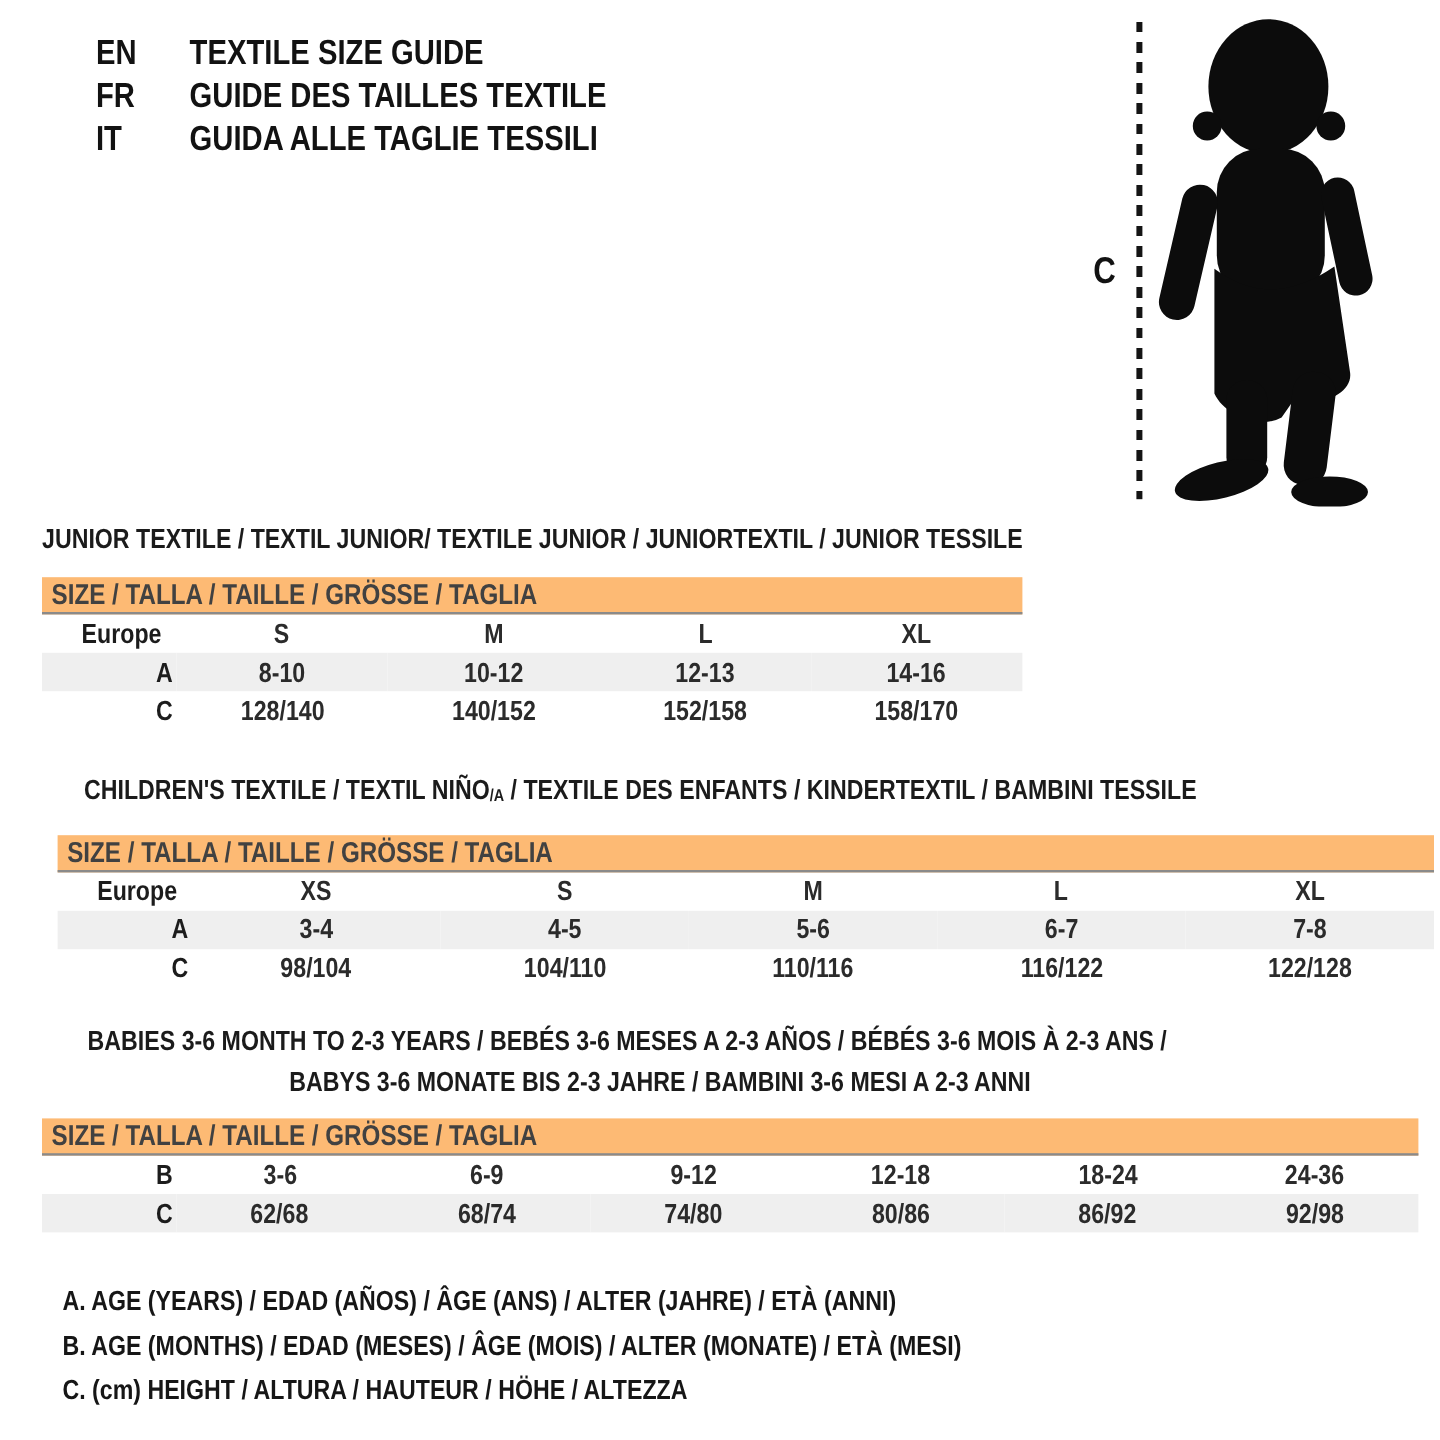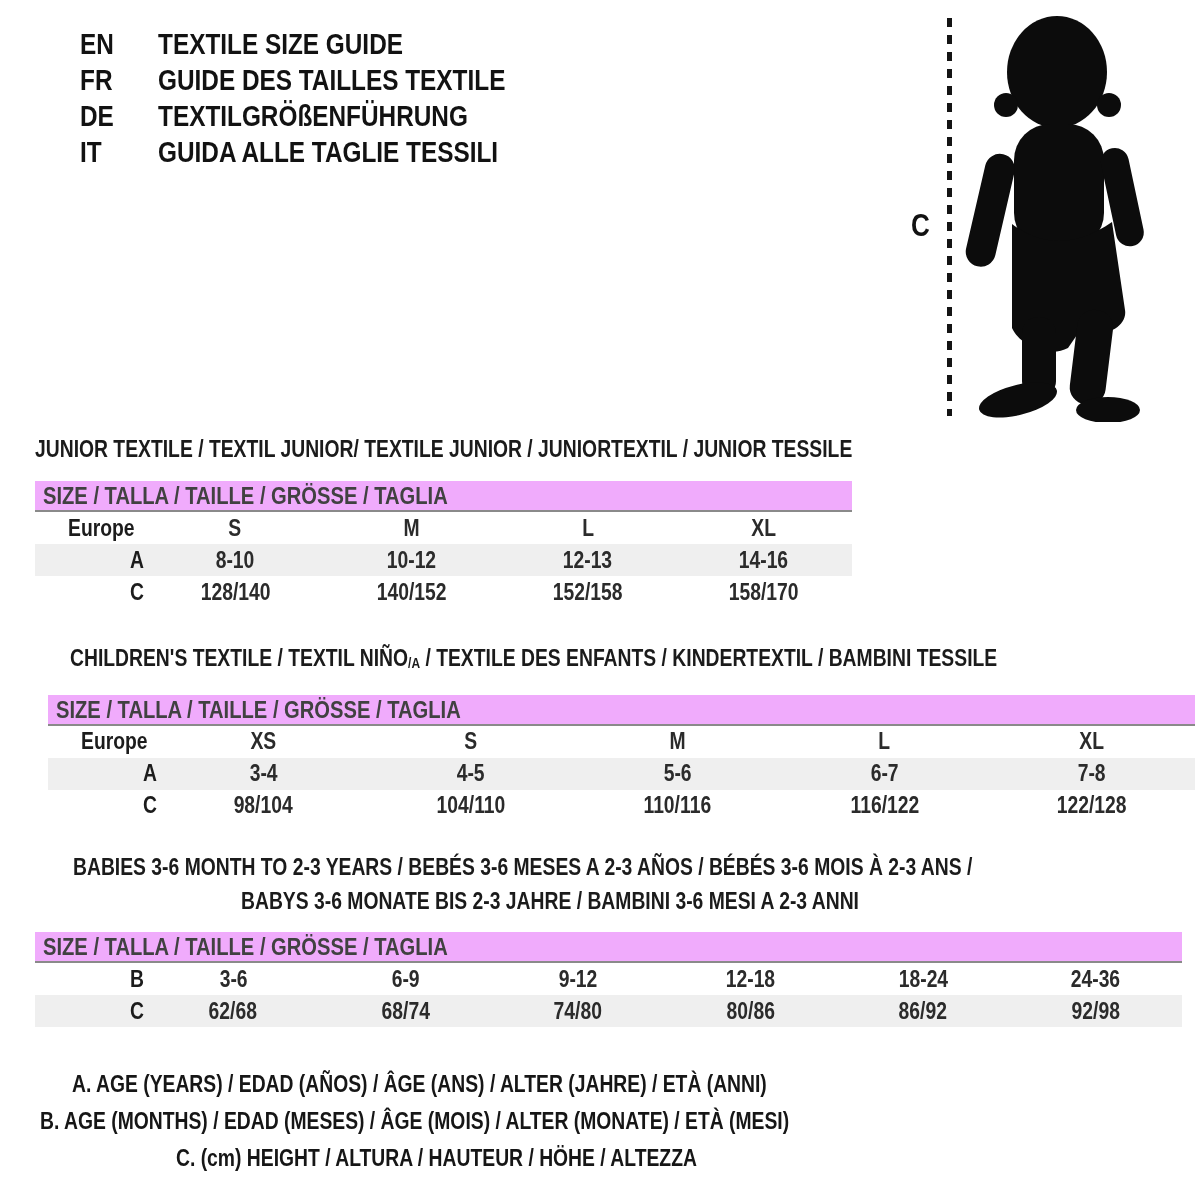--- a/index.html
+++ b/index.html
@@ -40,52 +40,49 @@
   .sec h2 .hline { display: block; line-height: 34px; }
   .sub-a { font-size: 0.62em; vertical-align: -0.12em; }
 
   .sec-junior   { left: 35px; top: 437px; width: 817px; }
   .sec-children { left: 48px; top: 646px; width: 1147px; }
   .sec-babies   { left: 35px; top: 850px; width: 1147px; }
   .sec-babies h2 { line-height: 34px; }
 
   .size-bar {
     margin-top: 20px; height: 29px; line-height: 30px;
-    background: #f0abfc; border-bottom: 2px solid #8a8a8a;
+    background: #fdba74; border-bottom: 2px solid #8a8a8a;
     padding-left: 8px; font-size: 24px; font-weight: bold; color: #414141;
   }
   .sec-babies .size-bar { margin-top: 14px; }
 
   table.tbl { border-collapse: collapse; table-layout: fixed; width: 100%; }
   .tbl td {
     height: 32px; padding: 0; vertical-align: middle;
     text-align: center; font-size: 23px; font-weight: bold; color: #2b2b2b;
   }
   .tbl td:first-child { text-align: right; padding-left: 6px; color: #1c1c1c; }
   .tbl td:not(:first-child) .cnd { transform-origin: 50% 50%; }
   .tbl tr.shaded { background: #efefef; }
 
   
-  .legend { position: absolute; left: 40px; top: 1066px; text-align: center; }
+  .legend { position: absolute; left: 52px; top: 1066px; }
   .legend-line { height: 37px; line-height: 37px; font-size: 23px; font-weight: bold; color: #161616; }
 </style>
 </head>
 <body>
 
 <div class="sheet">
 
   <section class="lang-block">
     <div class="lang-row">
       <span class="lang-code"><span class="cnd">EN</span></span><span class="cnd">TEXTILE SIZE GUIDE</span>
     </div>
     <div class="lang-row">
       <span class="lang-code"><span class="cnd">FR</span></span><span class="cnd">GUIDE DES TAILLES TEXTILE</span>
-    </div>
-    <div class="lang-row">
-      <span class="lang-code"><span class="cnd">DE</span></span><span class="cnd">TEXTILGRÖßENFÜHRUNG</span>
     </div>
     <div class="lang-row">
       <span class="lang-code"><span class="cnd">IT</span></span><span class="cnd">GUIDA ALLE TAGLIE TESSILI</span>
     </div>
   </section>
 
   <section class="figure-block">
     <span class="figure-c cnd">C</span>
     <div class="dash-line"></div>
     <svg class="toddler" viewBox="0 0 190 410" xmlns="http://www.w3.org/2000/svg" fill="#0c0c0c">

